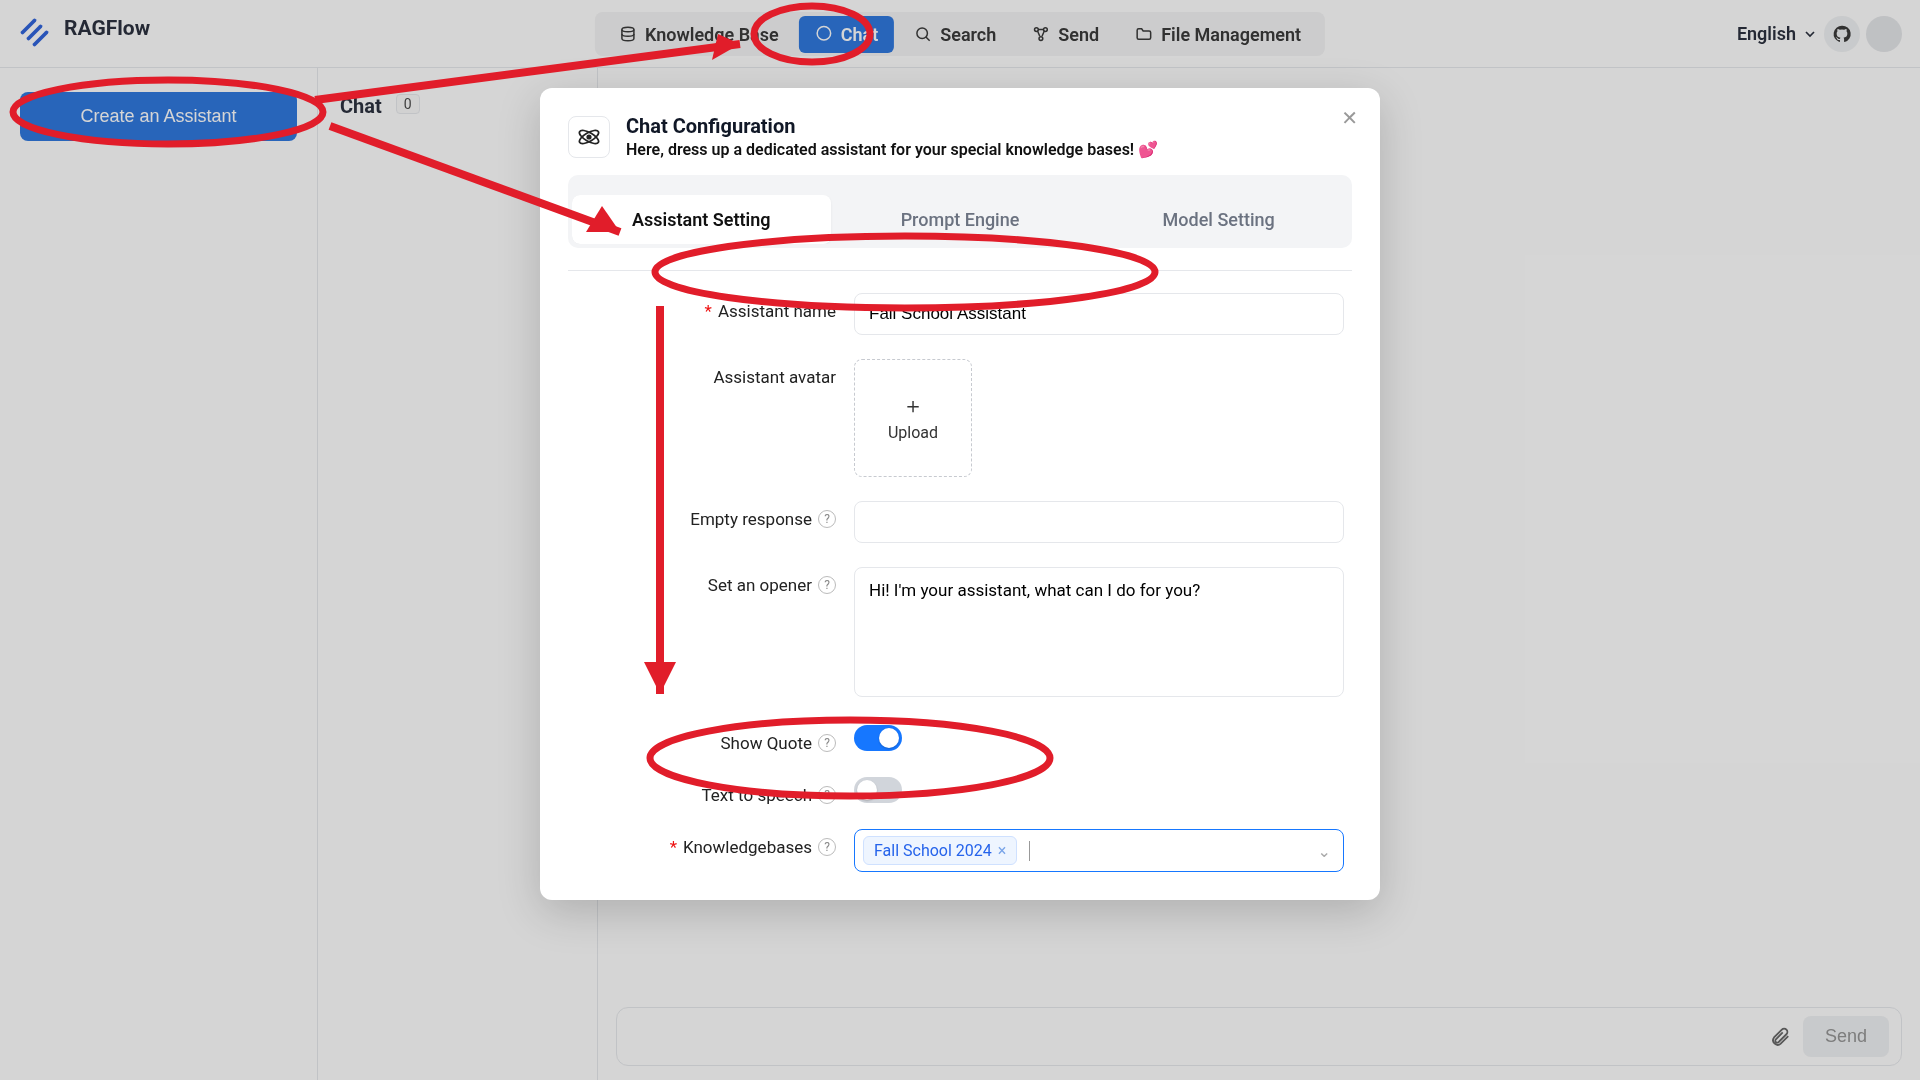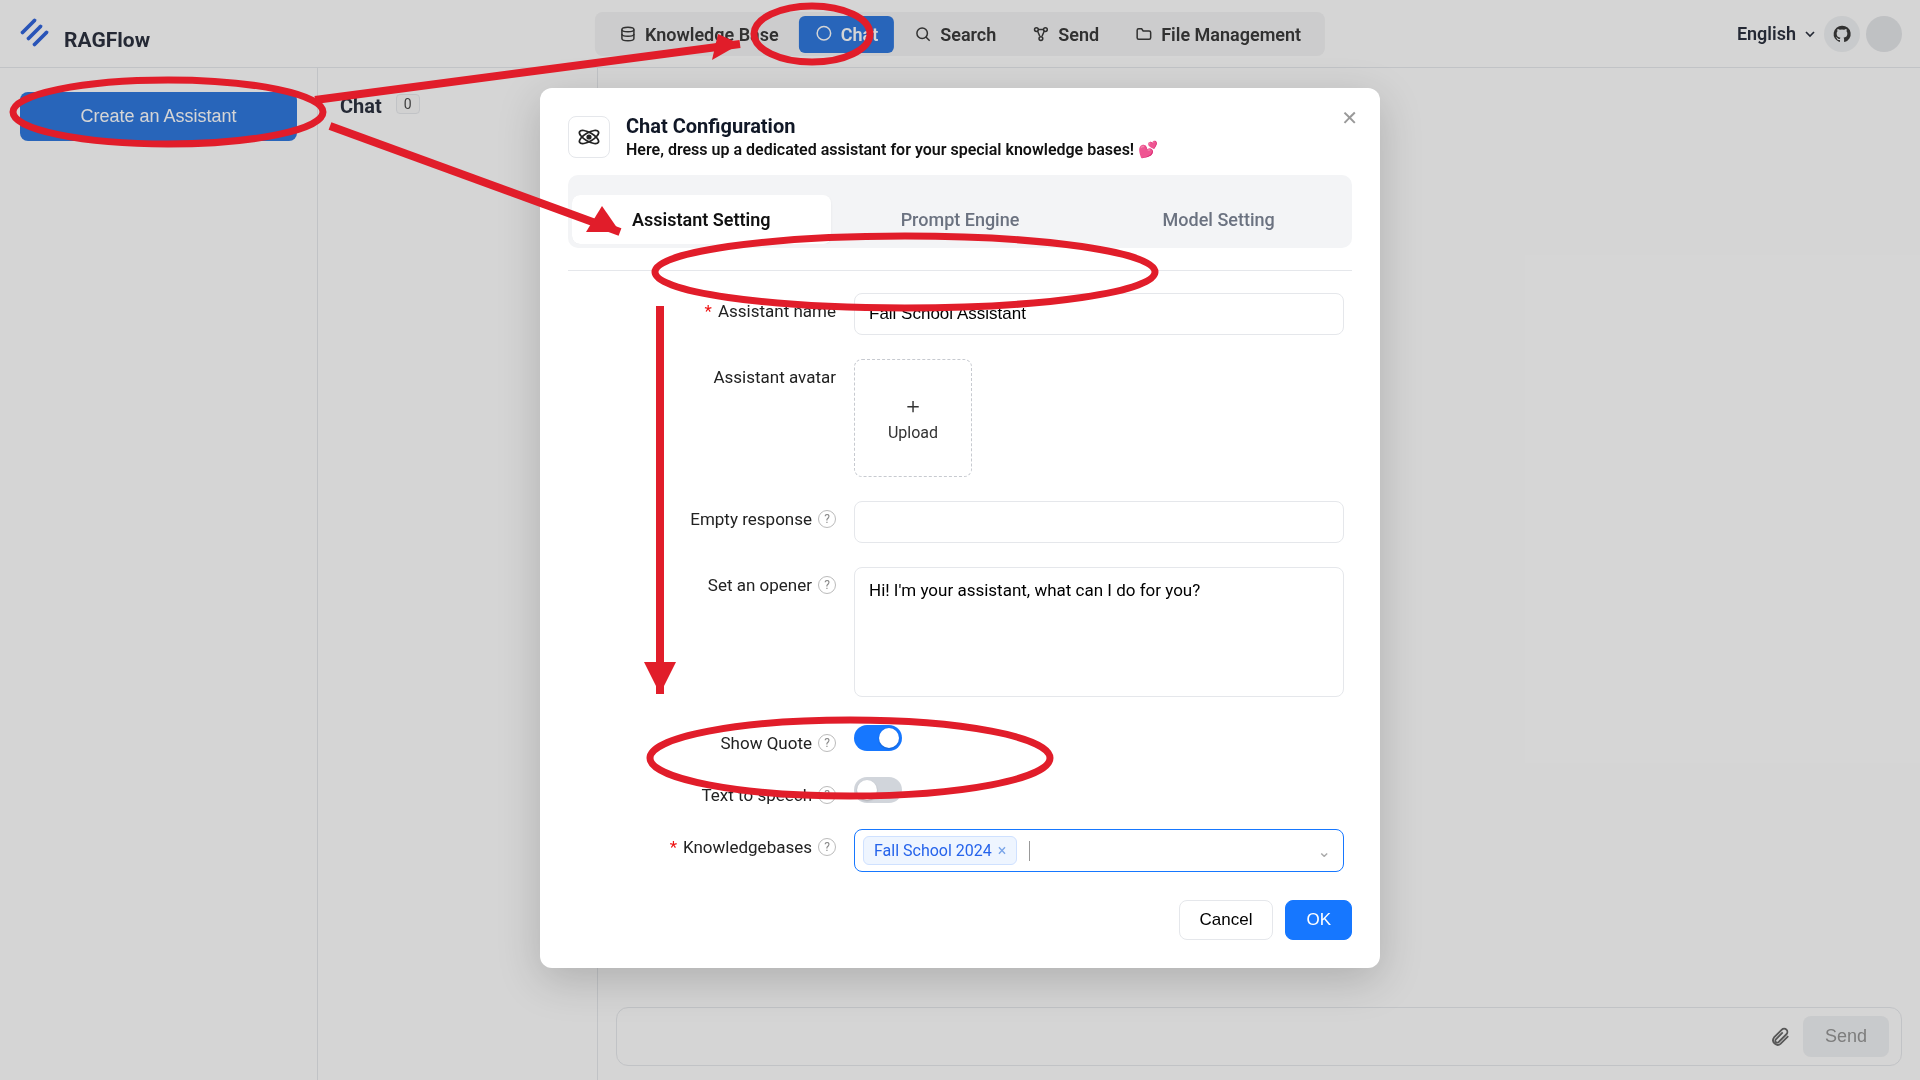--- a/index.html
+++ b/index.html
@@ -13,21 +13,21 @@
     --overlay: rgba(107,114,128,0.35);
     --annotation: #e11d2a;
   }
   * { box-sizing: border-box; }
   html, body { margin:0; padding:0; width:1920px; height:1080px; font-family: -apple-system, BlinkMacSystemFont, "Segoe UI", Roboto, Arial, sans-serif; background:var(--page-bg); color:var(--text); overflow:hidden; }
 
   .dim-overlay { position:absolute; inset:0; background:rgba(120,120,120,0.22); pointer-events:none; z-index:5; }
 
   
   .header { height:68px; display:flex; align-items:center; padding:0 18px; background:#fff; border-bottom:1px solid var(--border); position:relative; z-index:2; }
-  .brand { display:flex; align-items:flex-end; gap:10px; font-weight:700; font-size:21px; }
+  .brand { display:flex; align-items:flex-start; gap:10px; font-weight:700; font-size:21px; }
   .brand-logo { width:36px; height:36px; display:flex; align-items:center; justify-content:center; }
   .brand-logo svg { width:36px; height:36px; }
   .nav { position:absolute; left:50%; top:0; transform:translateX(-50%); height:68px; display:flex; align-items:center; gap:4px; background:#f3f3f4; padding:4px 8px; border-radius:8px; margin-top:12px; height:44px;}
   .nav-item { display:flex; align-items:center; gap:8px; padding:8px 16px; font-size:18px; color:#222; border-radius:6px; cursor:pointer; font-weight:600; }
   .nav-item.active { background:var(--primary); color:#fff; }
   .nav-item svg, .nav-item .nicon { width:18px; height:18px; }
   .header-right { margin-left:auto; display:flex; align-items:center; gap:6px; }
   .lang { display:flex; align-items:center; gap:6px; font-size:18px; font-weight:600; }
   .circ-btn { width:36px; height:36px; border-radius:50%; background:#eef0f2; display:flex; align-items:center; justify-content:center; }
   .avatar-circ { width:36px; height:36px; border-radius:50%; background:#e2e4e7; }
@@ -297,24 +297,20 @@
               <span>Fall School 2024</span>
               <span class="tag-x">×</span>
             </span>
             <span class="cursor"></span>
             <span class="chev-down">⌄</span>
           </div>
         </div>
       </div>
     </div>
 
-    <div class="modal-actions">
-      <button class="btn">Cancel</button>
-      <button class="btn primary">OK</button>
-    </div>
   </div>
 </div>
 
 <div class="anno">
   <svg viewBox="0 0 1920 1080">
 
     <ellipse cx="812" cy="34" rx="58" ry="28"></ellipse>
 
     <ellipse cx="168" cy="112" rx="155" ry="32"></ellipse>
 

